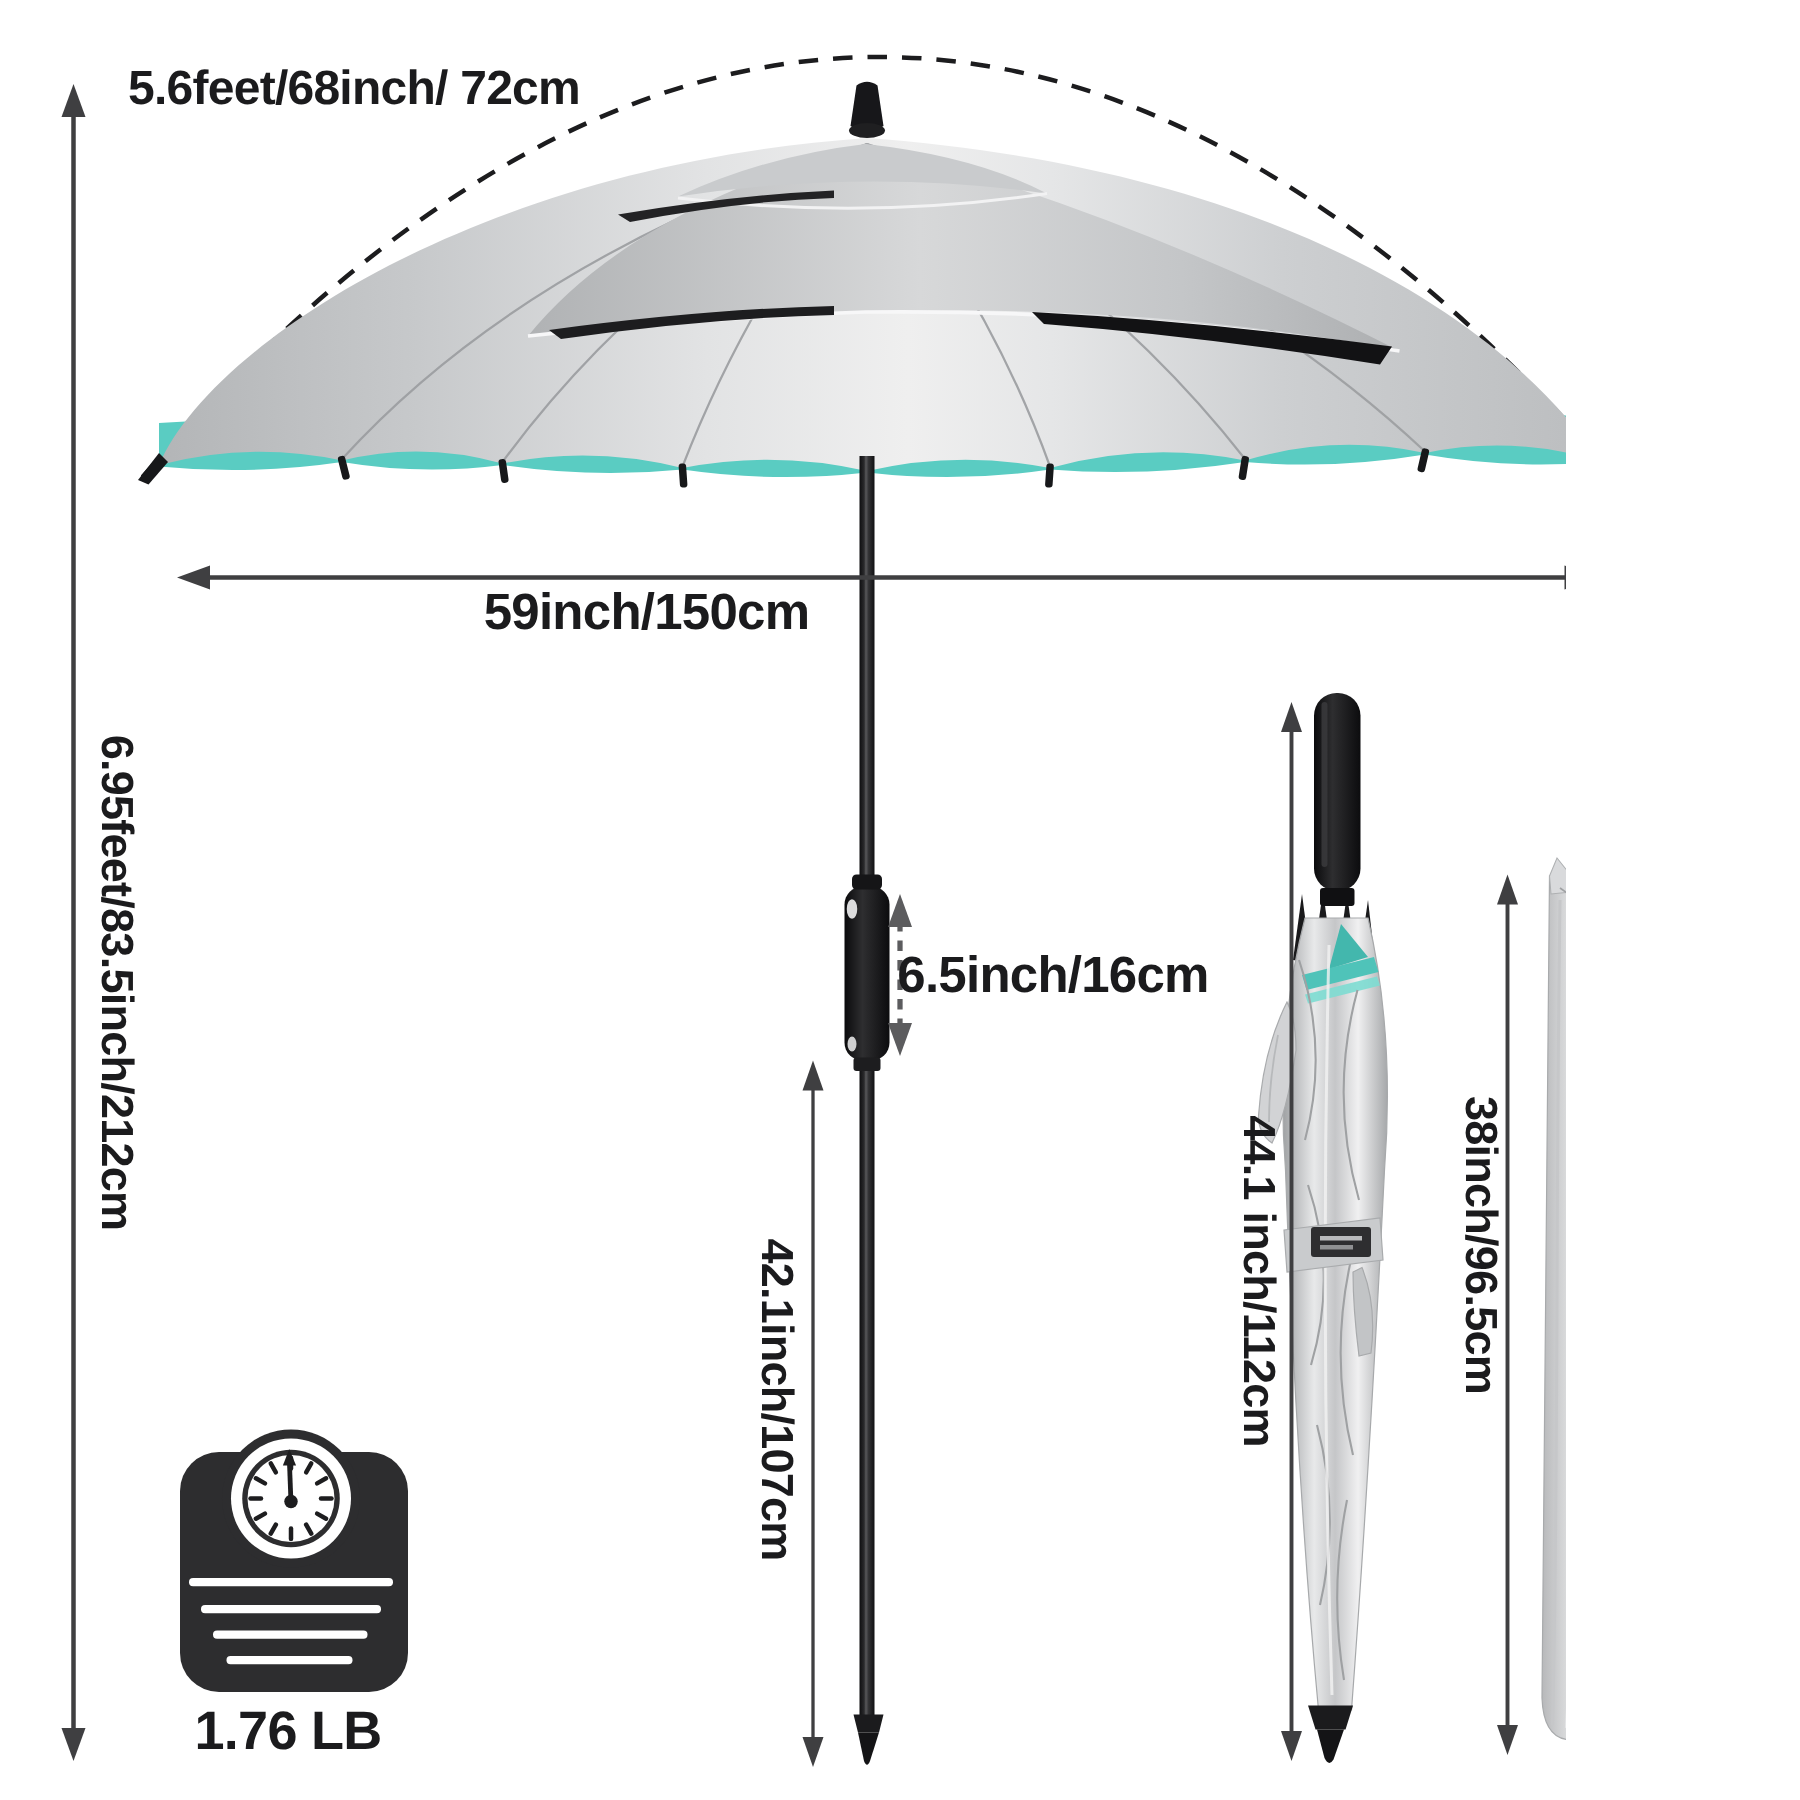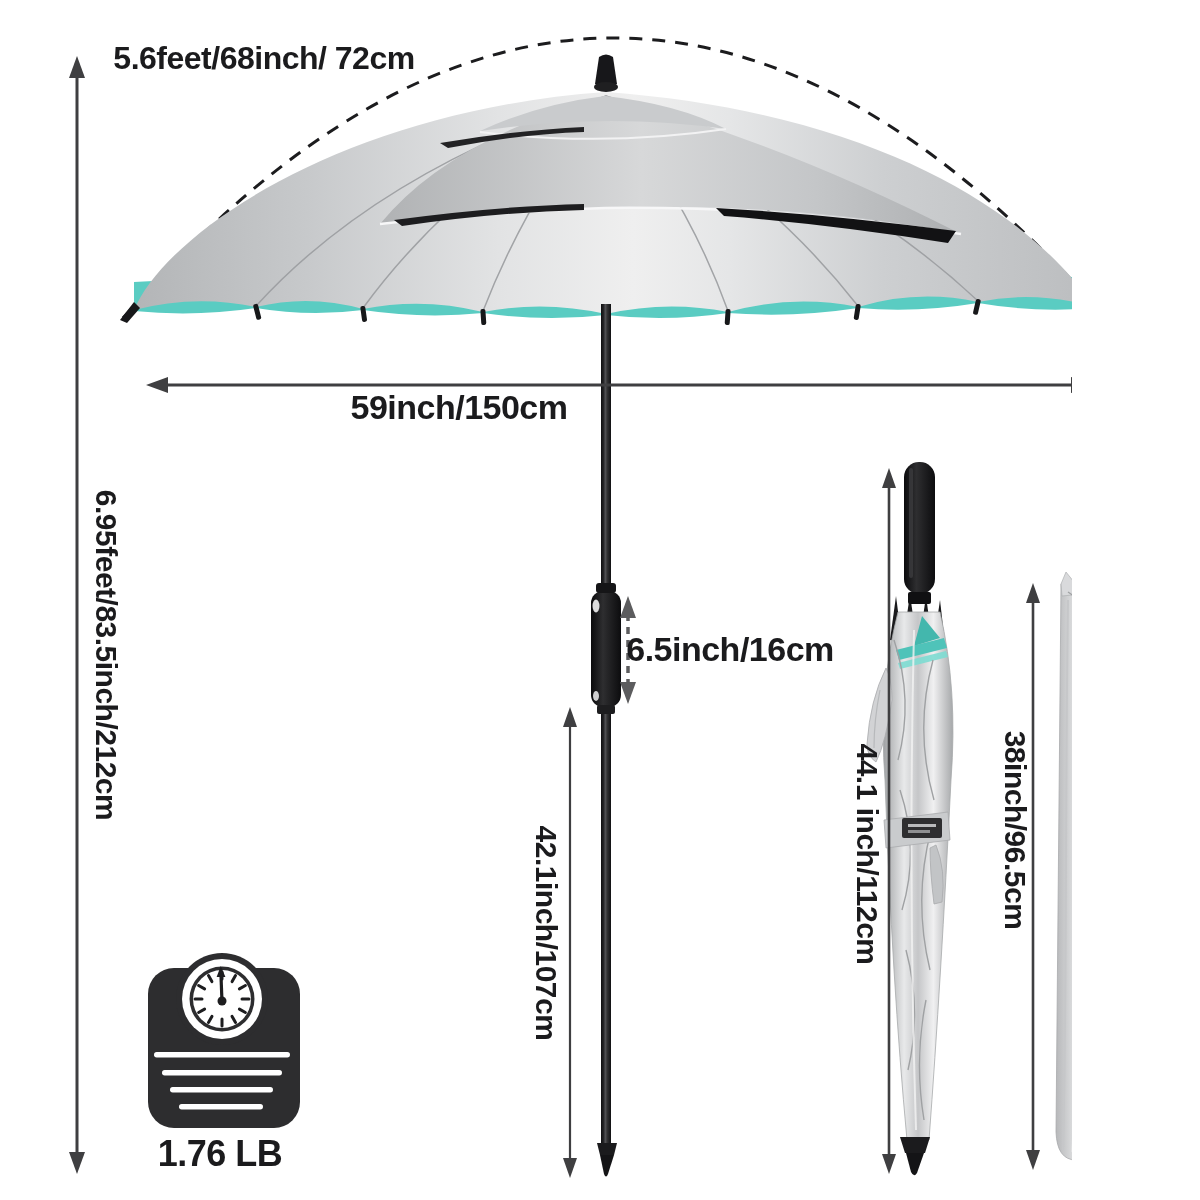--- a/index.html
+++ b/index.html
@@ -1,20 +1,20 @@
 <!DOCTYPE html>
 <html style="--background: #ffffff; --annotation: #1b1b1d; --arrow: #3f3f41; --arrow-dashed: #5c5c5e; --canopy-underside-teal: #5accc2; --canopy-silver: #d8d9da; --icon-dark: #2d2d2f;"><head>
 <meta charset="utf-8">
 <style>
   :root{
     --background:#ffffff; --annotation:#1b1b1d; --arrow:#3f3f41; --arrow-dashed:#5c5c5e;
     --canopy-underside-teal:#5accc2; --canopy-silver:#d8d9da; --icon-dark:#2d2d2f;
   }
   html,body{margin:0;padding:0;background:var(--background);}
-  .stage{position:relative;width:1044px;height:1200px;background:var(--background);overflow:hidden;margin-left:28px;}
+  .stage{position:relative;width:1044px;height:1200px;background:var(--background);overflow:hidden;}
   .stage svg{position:absolute;left:0;top:0;}
   .dim-label{font-family:"Liberation Sans","DejaVu Sans",sans-serif;font-weight:700;fill:var(--annotation);letter-spacing:-0.5px;}
   .arrow-line{stroke:var(--arrow);}
   .arrow-head{fill:var(--arrow);}
   .dashed-arrow{stroke:var(--arrow-dashed);}
   .dashed-head{fill:var(--arrow-dashed);}
   .teal{fill:var(--canopy-underside-teal);}
   .icon-dark{fill:var(--icon-dark);}
 </style>
 </head>

